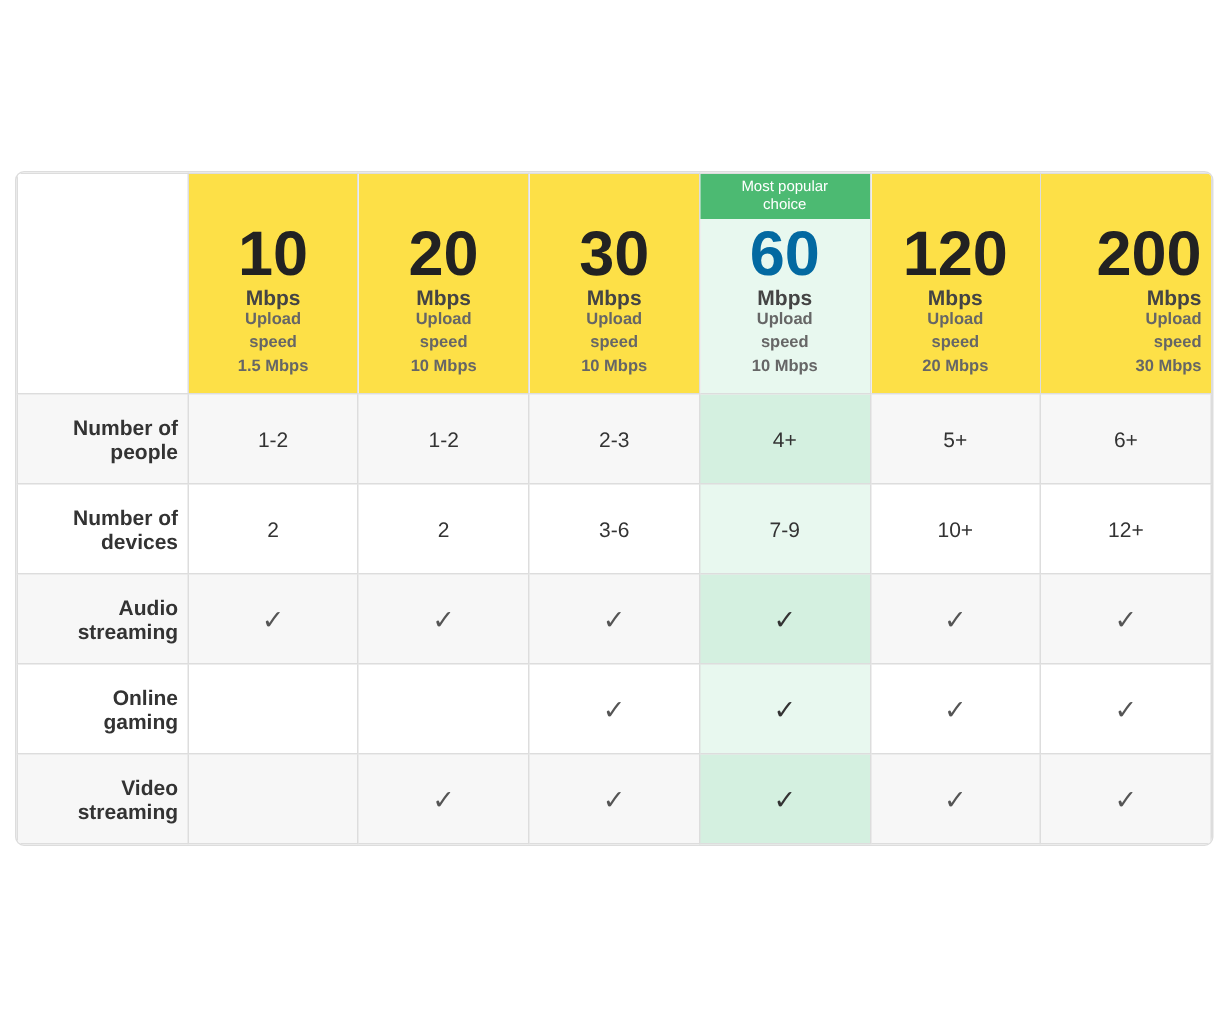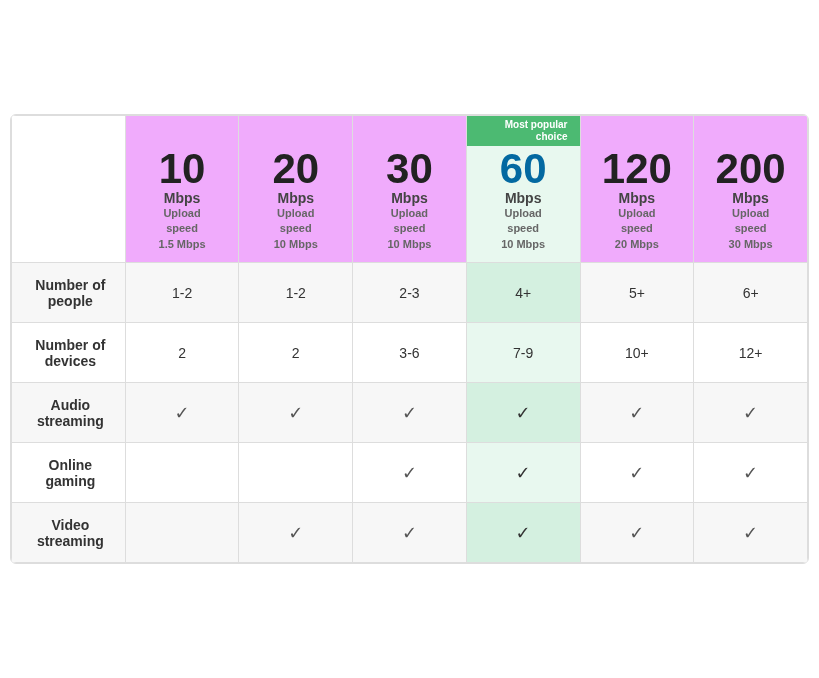--- a/index.html
+++ b/index.html
@@ -24,48 +24,48 @@
       table-layout: fixed;
     }
     th, td {
       border: 1px solid #ddd;
       text-align: center;
       padding: 10px 6px;
       vertical-align: middle;
     }
     
     td.row-label {
-      text-align: center;
+      text-align: right;
       font-weight: bold;
       font-size: 14px;
       color: #222;
       padding-left: 10px;
       width: 140px;
       background: #fff;
     }
     
     th.plan-header {
-      background: #f0abfc;
+      background: #fde047;
       padding: 14px 6px 10px;
       border-bottom: 1px solid #ddd;
     }
     th.plan-header.featured {
       background: #e8f8ef;
       position: relative;
     }
     .popular-badge {
       position: absolute;
       top: 0;
       left: 0;
       right: 0;
       background: #4cba72;
       color: #fff;
       font-size: 10px;
-      font-weight: bold;
-      text-align: right;
+      font-weight: normal;
+      text-align: center;
       padding: 3px 12px;
       border-radius: 0;
       line-height: 1.2;
     }
     .plan-speed {
       font-size: 42px;
       font-weight: bold;
       color: #222;
       line-height: 1;
       margin-top: 18px;
@@ -149,21 +149,21 @@
             <div class="popular-badge">Most popular choice</div>
             <div class="plan-speed">60</div>
             <div class="plan-unit">Mbps</div>
             <div class="plan-upload">Upload<br>speed<br>10 Mbps</div>
           </th>
           <th class="plan-header" style="position: relative;">
             <div class="plan-speed">120</div>
             <div class="plan-unit">Mbps</div>
             <div class="plan-upload">Upload<br>speed<br>20 Mbps</div>
           </th>
-          <th class="plan-header" style="position: relative;">
+          <th class="plan-header" style="position: relative; text-align: right;">
             <div class="plan-speed">200</div>
             <div class="plan-unit">Mbps</div>
             <div class="plan-upload">Upload<br>speed<br>30 Mbps</div>
           </th>
         </tr>
     </thead>
     <tbody id="table-body">
     <tr class="data-row">
           <td class="row-label">Number of people</td>
           <td>1-2</td>

